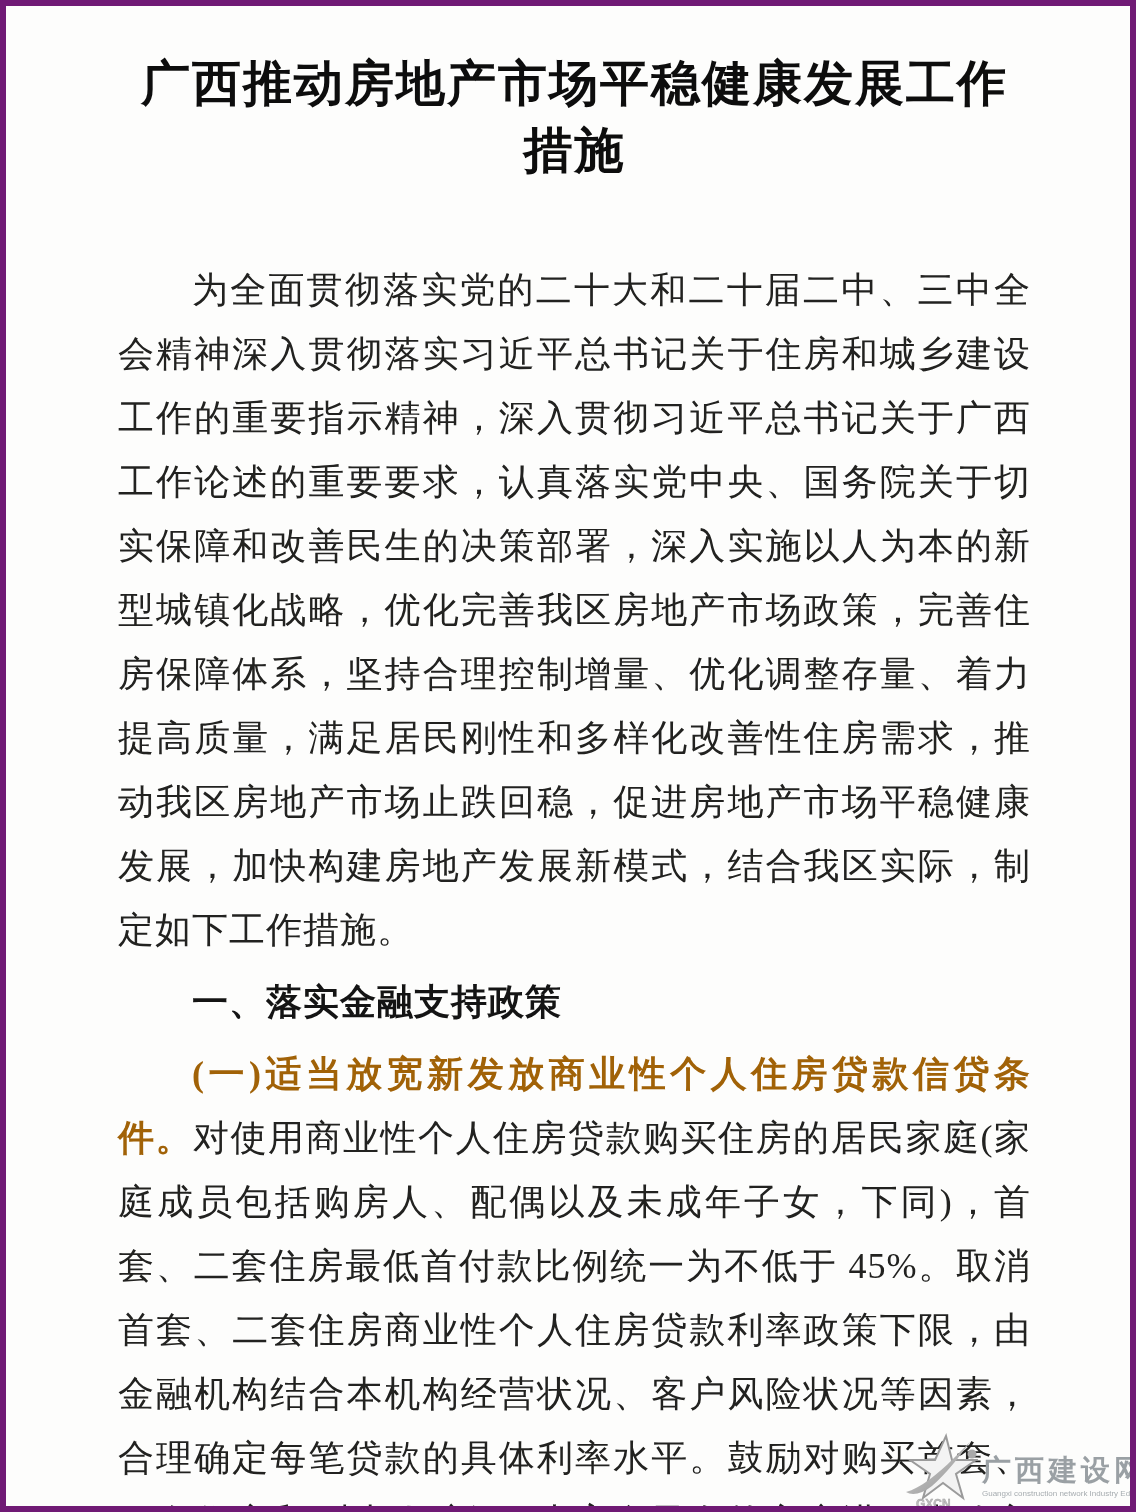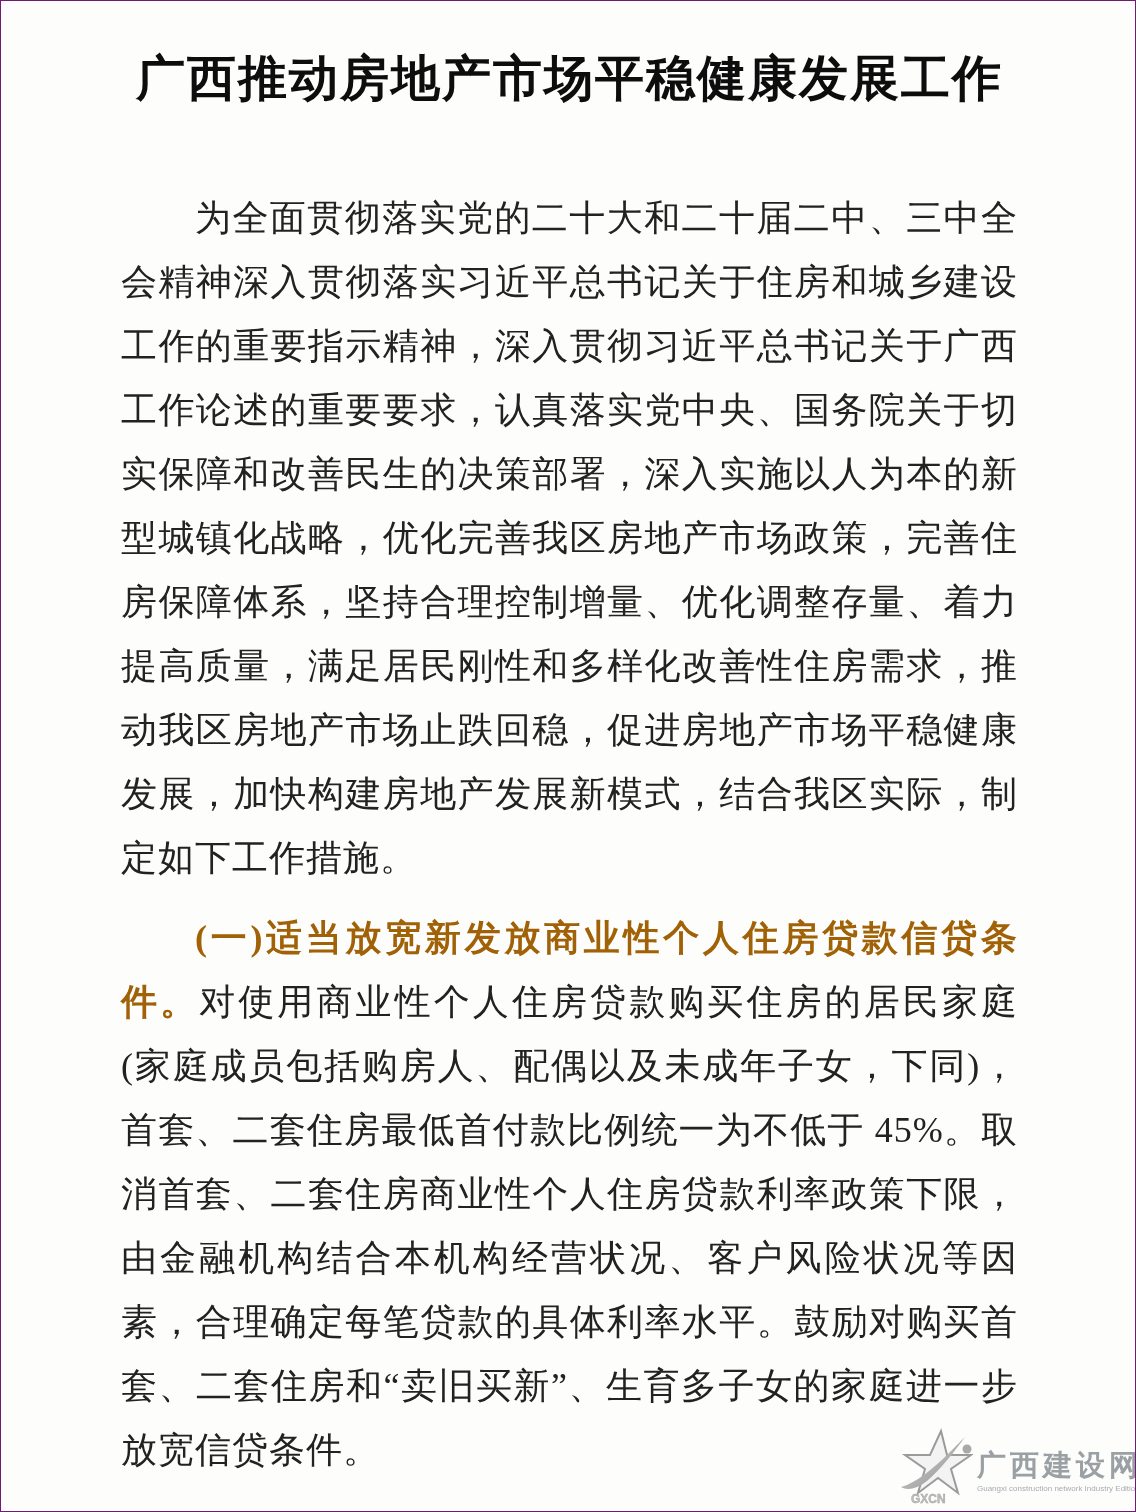--- a/index.html
+++ b/index.html
@@ -9,41 +9,41 @@
     height: 1512px;
     background: #ffffff;
     font-family: "Liberation Serif", "DejaVu Serif", serif;
   }
   .page {
     position: relative;
     width: 1136px;
     height: 1512px;
     box-sizing: border-box;
     background: #fdfdfc;
-    border: 1px solid #701a75;
+    border: 6px solid #701a75;
     overflow: hidden;
   }
   .content {
     position: absolute;
     left: 104px;
     top: 44px;
     width: 929px;
   }
   .doc-title {
     margin: 0 0 74px 0;
     font-size: 49px;
     line-height: 67px;
     font-weight: bold;
     letter-spacing: 2px;
     text-align: center;
     color: #0d0d0d;
   }
   .doc-title .title-line { display: block; }
   p.body-text {
-    margin: 16px;
+    margin: 8px;
     font-size: 36px;
     line-height: 64px;
     letter-spacing: 1px;
     color: #222220;
     text-align: justify;
     text-indent: 74px;
   }
   p.section-heading {
     font-weight: bold;
     color: #141414;
@@ -89,24 +89,26 @@
   }
 </style>
 </head>
 <body>
 
 <div class="page">
   <div class="content">
 
     <h1 class="doc-title">
       <span class="title-line">广西推动房地产市场平稳健康发展工作</span>
+      <span class="title-line">措施</span>
     </h1>
 
     <p class="body-text">为全面贯彻落实党的二十大和二十届二中、三中全会精神深入贯彻落实习近平总书记关于住房和城乡建设工作的重要指示精神，深入贯彻习近平总书记关于广西工作论述的重要要求，认真落实党中央、国务院关于切实保障和改善民生的决策部署，深入实施以人为本的新型城镇化战略，优化完善我区房地产市场政策，完善住房保障体系，坚持合理控制增量、优化调整存量、着力提高质量，满足居民刚性和多样化改善性住房需求，推动我区房地产市场止跌回稳，促进房地产市场平稳健康发展，加快构建房地产发展新模式，结合我区实际，制定如下工作措施。</p>
 
+    <p class="body-text section-heading">一、落实金融支持政策</p>
 
     <p class="body-text"><span class="clause-lead">(一)适当放宽新发放商业性个人住房贷款信贷条件。</span><span>对使用商业性个人住房贷款购买住房的居民家庭(家庭成员包括购房人、配偶以及未成年子女，下同)，首套、二套住房最低首付款比例统一为不低于 45%。取消首套、二套住房商业性个人住房贷款利率政策下限，由金融机构结合本机构经营状况、客户风险状况等因素，合理确定每笔贷款的具体利率水平。鼓励对购买首套、二套住房和“卖旧买新”、生育多子女的家庭进一步放宽信贷条件。</span></p>
 
   </div>
 
   <div class="watermark">
     <div class="star-wrap">
       <svg width="76" height="84" viewBox="0 0 76 84" xmlns="http://www.w3.org/2000/svg">
         <defs>
           <linearGradient id="starGrad" x1="0" y1="0" x2="1" y2="1">

